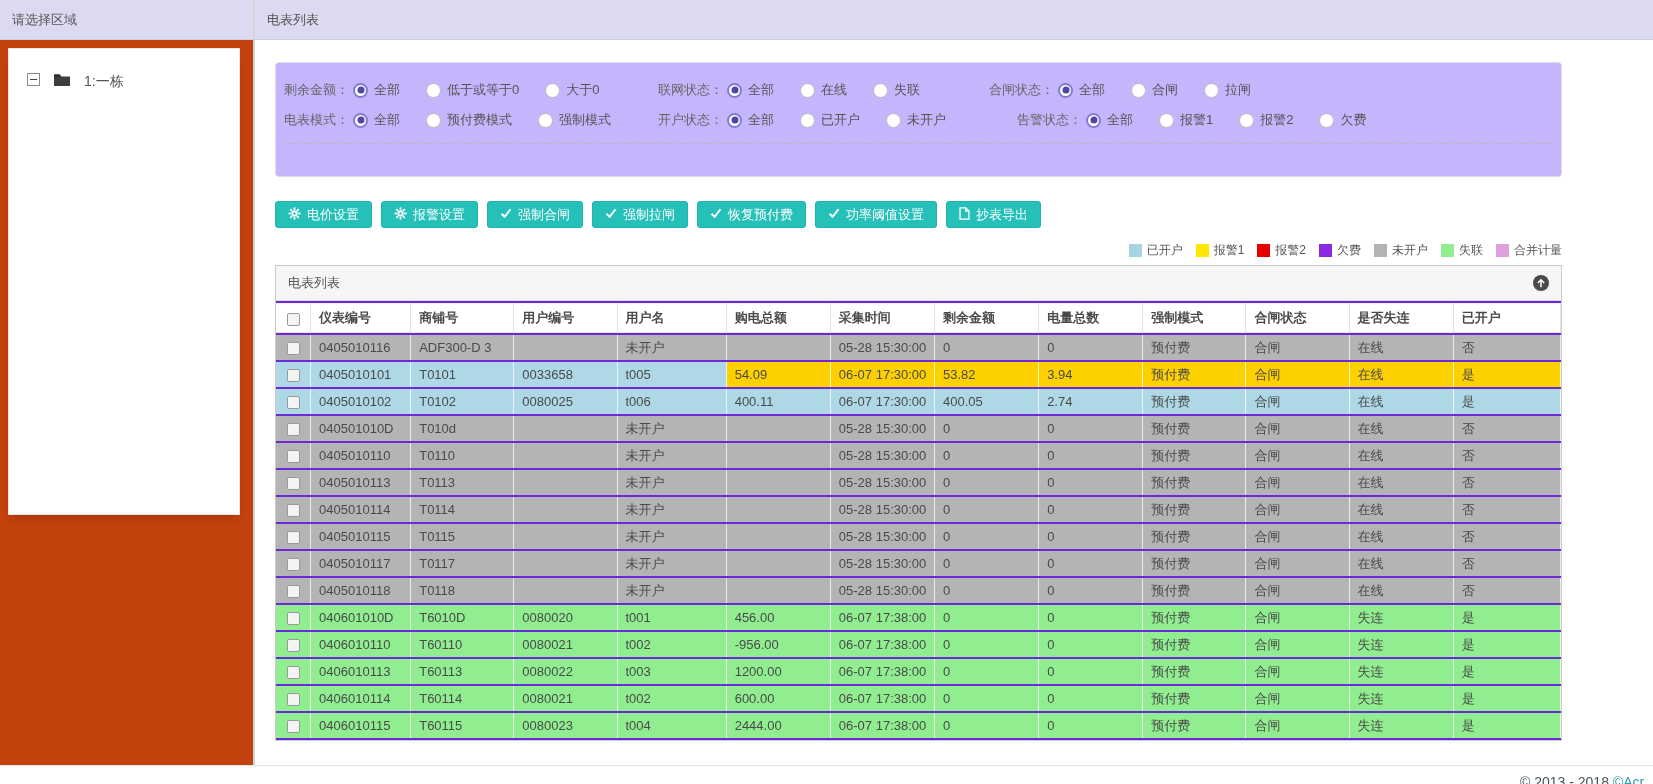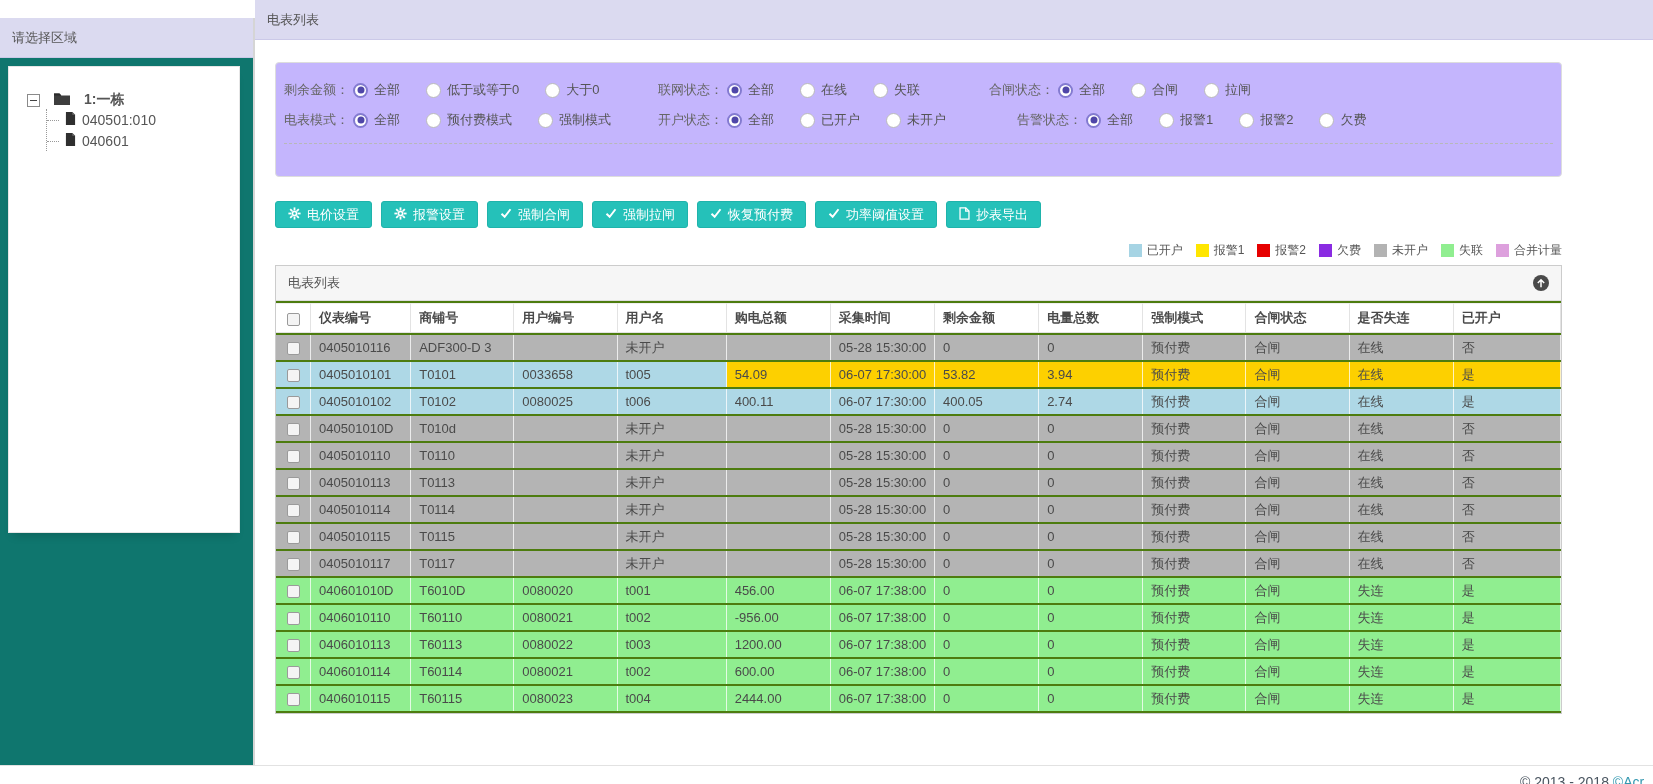--- a/index.html
+++ b/index.html
@@ -1,26 +1,26 @@
 <!DOCTYPE html>
 <html><head>
 <meta charset="utf-8">
 <style>
   * { margin:0; padding:0; box-sizing:border-box; }
   html,body { width:1653px; height:784px; overflow:hidden; background:#fff;
     font-family:"Liberation Sans","DejaVu Sans",sans-serif; font-size:13px; color:#555; }
   .app { display:flex; width:1653px; height:784px; position:relative; }
 
   
-  .sidebar { width:255px; height:765px; background:#0f766e; border-right:2px solid #d5d5d5; flex:0 0 255px;margin-top:18px; }
+  .sidebar { width:255px; height:765px; background:#c2410c; border-right:2px solid #d5d5d5; flex:0 0 255px; }
   .bar { height:40px; background:#dbdaf0; border-bottom:1px solid #cbc9e8; display:flex; align-items:center;
          padding:0 12px; color:#555; font-size:13px; }
   .tree-panel { margin:8px; width:232px; height:467px; background:#fff; border:1px solid #e6e6e6;
     box-shadow:0 7px 9px -5px rgba(0,0,0,.18); padding:24px 6px 6px 18px; overflow:hidden; }
-  .tree-root-row { display:flex; align-items:center; gap:14px; cursor:pointer;font-weight:bold; }
+  .tree-root-row { display:flex; gap:14px; cursor:pointer; }
   .expander { width:13px; height:13px; border:1px solid #8a8a8a; background:#fff; display:inline-flex;
     align-items:center; justify-content:center; flex:0 0 13px; }
   .expander i { display:block; width:7px; height:1px; background:#444; }
   .node-label { font-size:14px; color:#555; }
   .tree-children { margin-left:19px; border-left:1px dotted #999; }
   .tree-child { display:flex; align-items:center; gap:6px; padding:3px 0 2px 0; position:relative; margin-left:0; cursor:pointer; }
   .tree-child .stub { width:12px; border-top:1px dotted #999; flex:0 0 12px; }
   .icon-svg { display:inline-block; vertical-align:middle; }
 
   
@@ -60,21 +60,21 @@
   .legend { width:1287px; margin-top:14px; display:flex; justify-content:flex-end; align-items:center;
     gap:13px; font-size:12px; color:#555; }
   .legend-item { display:inline-flex; align-items:center; gap:5px; }
   .legend-swatch { width:13px; height:13px; display:inline-block; }
 
   
   .table-panel { width:1287px; margin-top:6px; border:1px solid #ccc; background:#fff; }
   .panel-title-bar { height:35px; background:#f6f6f6; border-bottom:1px solid #ddd; display:flex;
     align-items:center; justify-content:space-between; padding:0 12px; color:#555; }
   .collapse-btn { cursor:pointer; line-height:0; }
-  table.grid { width:100%; table-layout:fixed; border-collapse:separate; border-spacing:0 2px; background:#4d7c0f; }
+  table.grid { width:100%; table-layout:fixed; border-collapse:separate; border-spacing:0 2px; background:#6d28d9; }
   table.grid th { height:30px; background:#fff; color:#4a4a4a; font-weight:bold; font-size:13px; text-align:left;
     padding:0 8px; border-right:1px solid #e3e3e3; border-bottom:1px solid #e3e3e3; border-top:1px solid #f0f0f0;
     white-space:nowrap; overflow:hidden; }
   table.grid th.chk, table.grid td.chk { text-align:center; padding:0; }
   table.grid td { height:25px; padding:0 8px; font-size:13px; color:#4a4a4a; white-space:nowrap; overflow:hidden;
     border-right:1px solid rgba(255,255,255,.75); }
   tr.gray td  { background:#b4b4b4; }
   tr.blue td  { background:#aed8e6; }
   tr.green td { background:#90ee90; }
   td.td-alert { background:#fdd000 !important; }
@@ -102,38 +102,20 @@
             <i></i>
           </span>
         <span class="icon-svg">
           <svg width="16" height="13" viewBox="0 0 16 13">
               <path d="M0 1.5h5.5l1.8 2H16v9.5H0z" fill="#3d3d3d"></path>
               <path d="M0 1.5h5.5l1.8 2H0z" fill="#2a2a2a"></path>
             </svg>
         </span>
         <span class="node-label">1:一栋</span>
       </div>
-      <div class="tree-children" id="tree-children">
-          <div class="tree-child">
-            <span class="stub"></span>
-            <span class="icon-svg"><svg width="11" height="13" viewBox="0 0 12 14">
-                <path d="M1 0h7l3 3v11H1z" fill="#2f2f2f"></path>
-                <path d="M8 0l3 3H8z" fill="#6f6f6f"></path>
-              </svg></span>
-            <span class="node-label">040501:010</span>
-          </div>
-          <div class="tree-child">
-            <span class="stub"></span>
-            <span class="icon-svg"><svg width="11" height="13" viewBox="0 0 12 14">
-                <path d="M1 0h7l3 3v11H1z" fill="#2f2f2f"></path>
-                <path d="M8 0l3 3H8z" fill="#6f6f6f"></path>
-              </svg></span>
-            <span class="node-label">040601</span>
-          </div>
-        </div>
     </div>
   </div>
 
   <div class="main">
     <div class="bar">
       <span>电表列表</span>
     </div>
 
     <div class="content">
 
@@ -512,20 +494,35 @@
                 <td>未开户</td>
                 <td></td>
                 <td>05-28 15:30:00</td>
                 <td>0</td>
                 <td>0</td>
                 <td>预付费</td>
                 <td>合闸</td>
                 <td>在线</td>
                 <td>否</td>
               </tr>
+              <tr class="gray">
+                <td class="chk"><input class="cbx" type="checkbox" style=""></td>
+                <td>0405010118</td>
+                <td>T0118</td>
+                <td></td>
+                <td>未开户</td>
+                <td></td>
+                <td>05-28 15:30:00</td>
+                <td>0</td>
+                <td>0</td>
+                <td>预付费</td>
+                <td>合闸</td>
+                <td>在线</td>
+                <td>否</td>
+              </tr>
               <tr class="green">
                 <td class="chk"><input class="cbx" type="checkbox" style=""></td>
                 <td>040601010D</td>
                 <td>T6010D</td>
                 <td>0080020</td>
                 <td>t001</td>
                 <td>456.00</td>
                 <td>06-07 17:38:00</td>
                 <td>0</td>
                 <td>0</td>

